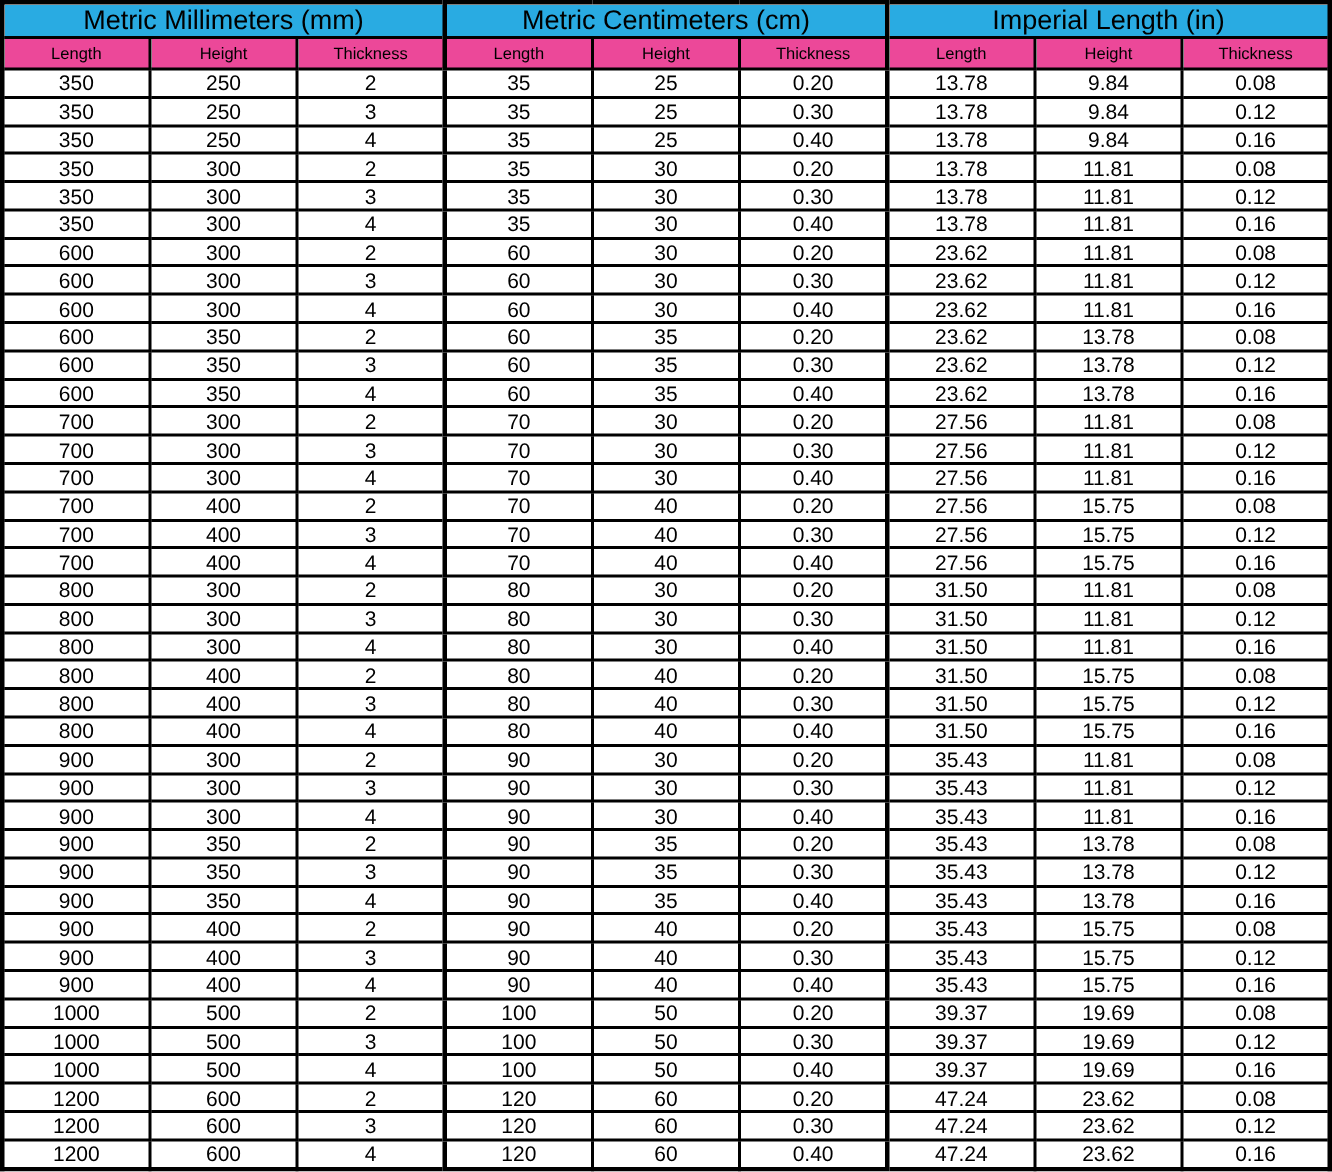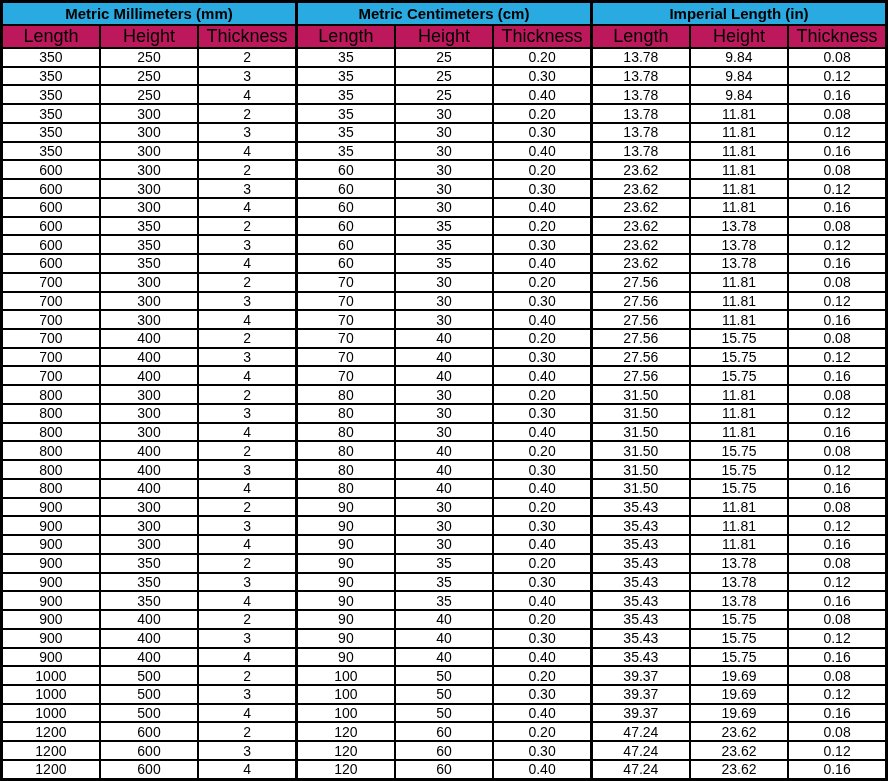--- a/index.html
+++ b/index.html
@@ -20,29 +20,29 @@
     text-align: center;
     vertical-align: middle;
     padding: 0;
     margin: 0;
     color: #000000;
     overflow: hidden;
     white-space: nowrap;
   }
   #conversion-table th.group-header {
     background: #29ABE2;
-    font-weight: bold;
-    font-size: 15px;
+    font-weight: normal;
+    font-size: 18px;
     height: 21px;
     margin-top: 40px;
   }
   #conversion-table th.sub-header {
-    background: #be185d;
+    background: #ec4899;
     font-weight: normal;
-    font-size: 18px;
+    font-size: 11px;
     height: 19px;
   }
   #conversion-table td {
     background: #ffffff;
     font-size: 14px;
     line-height: 1;
   }
   
   .group-sep {
     border-left: 3px solid #000000 !important;

